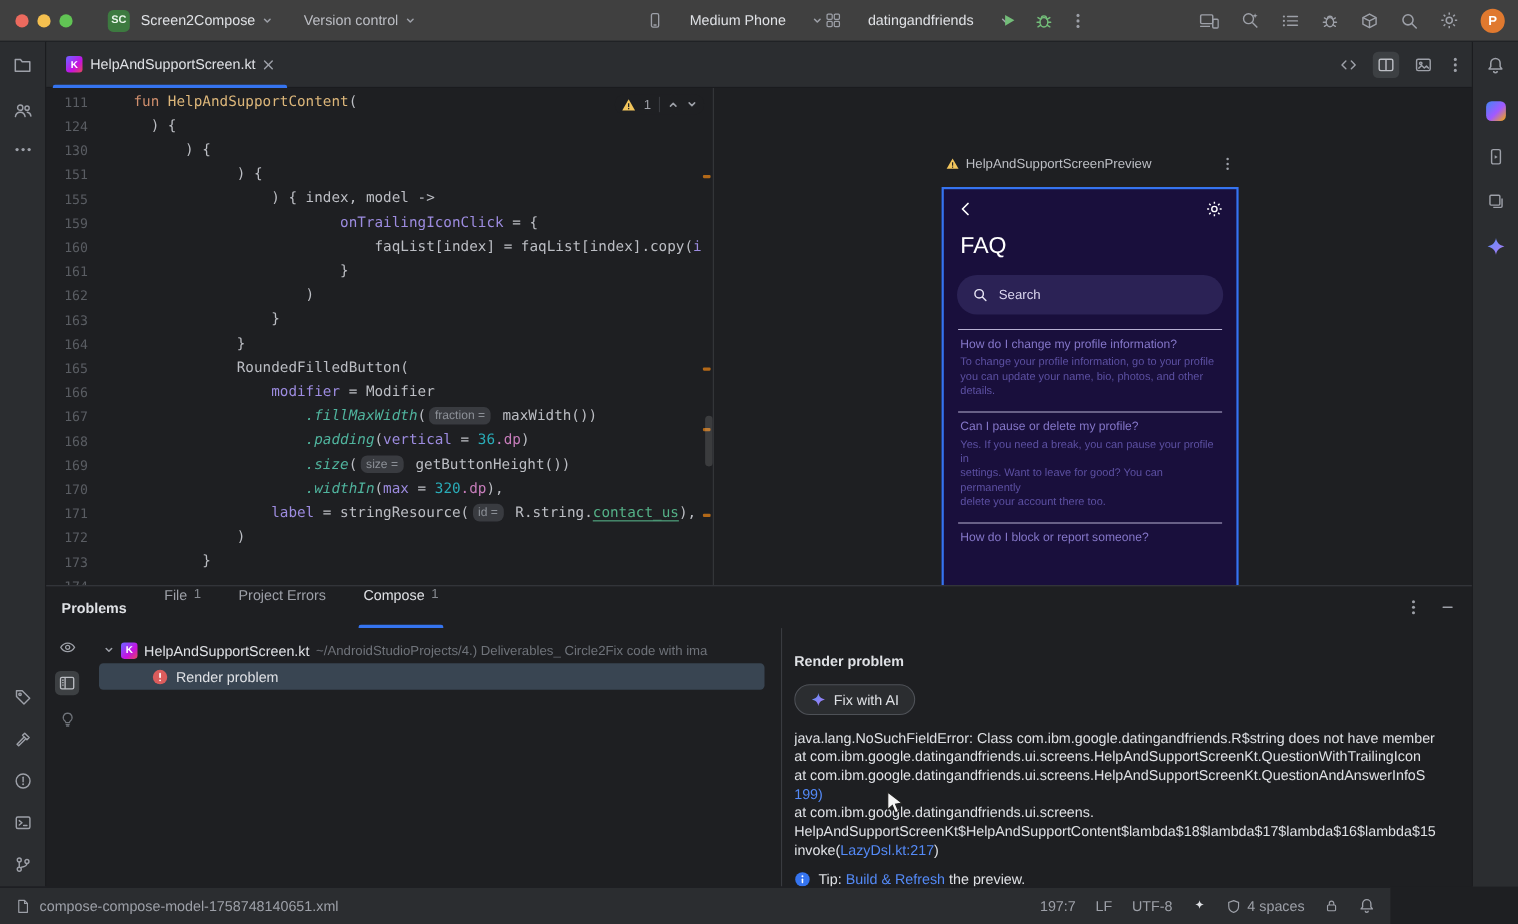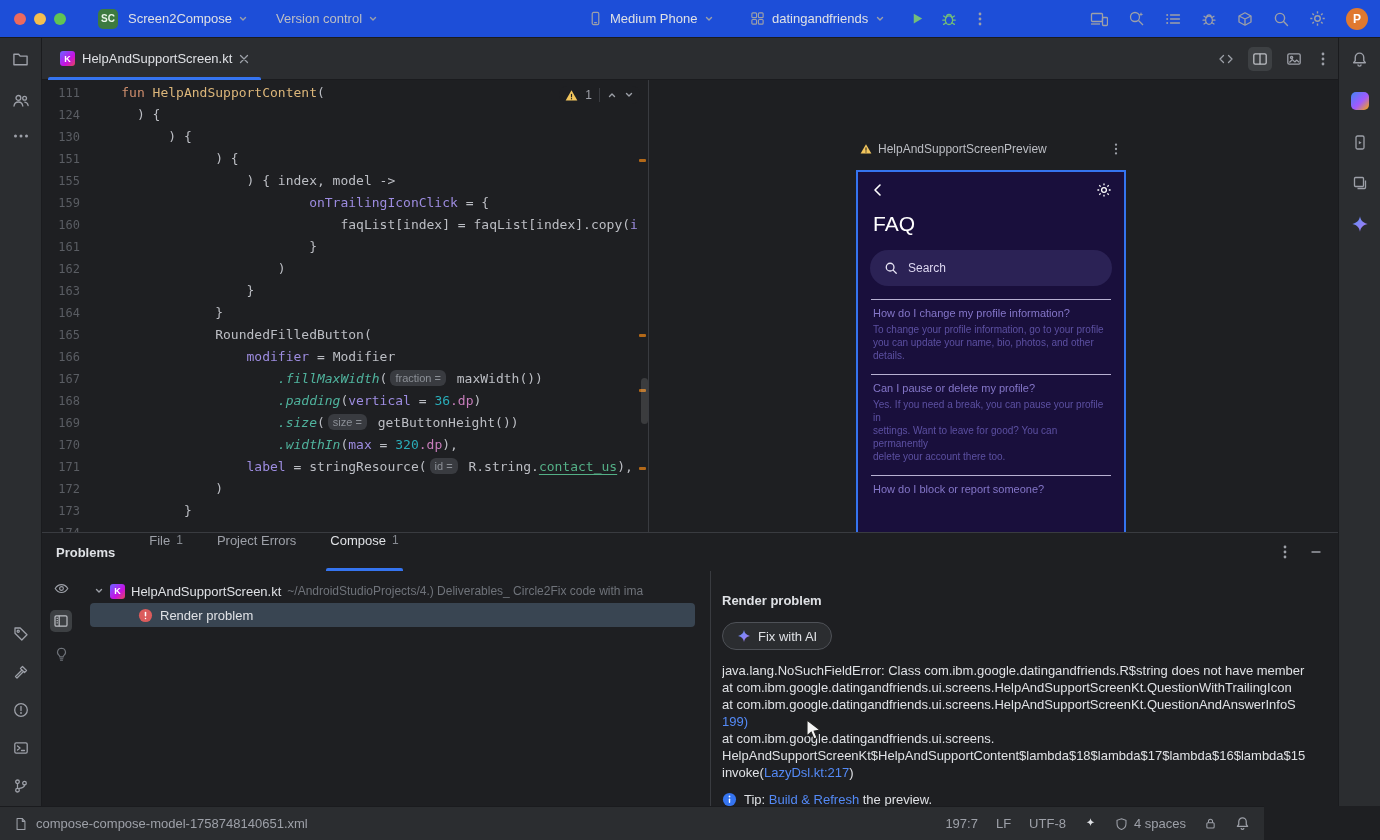--- a/index.html
+++ b/index.html
@@ -2,30 +2,30 @@
 <html><head>
 <meta charset="utf-8">
 <style>
   *{margin:0;padding:0;box-sizing:border-box}
   html,body{background:#111}
   .app{position:relative;width:1380px;height:840px;background:#1e1f22;color:#dfe1e5;
        font-family:"Liberation Sans",sans-serif;font-size:13px;overflow:hidden}
   .ic{display:inline-flex;align-items:center;justify-content:center;flex:0 0 auto}
 
   
-  .titlebar{position:absolute;left:0;top:0;width:1380px;height:38px;background:#1d4ed8;
+  .titlebar{position:absolute;left:0;top:0;width:1380px;height:38px;background:#404040;
             border-bottom:1px solid #1a1b1e;display:flex;align-items:center}
   .tl{width:12px;height:12px;border-radius:50%}
   .tl.r{background:#ec6a5e}.tl.y{background:#f4bf4f}.tl.g{background:#61c454}
   .lights{display:flex;gap:8px;padding:0 14px 0 14px}
   .proj-badge{width:20px;height:20px;border-radius:5px;background:#3d7a40;color:#e8f5e9;
               font-size:10px;font-weight:bold;display:flex;align-items:center;justify-content:center;margin-left:18px}
   .menu-item{display:flex;align-items:center;gap:6px;margin-left:10px;color:#dfe1e5}
   .menu-item.dim{color:#bcbec4;margin-left:28px}
-  .abs{position:absolute;display:flex;align-items:center;gap:7px}
+  .abs{position:absolute;display:flex;align-items:center;gap:24px}
   .dev-sel{left:588px}.run-cfg{left:750px}.runbtns{left:910px;gap:16px}
   .tb-right{position:absolute;right:12px;display:flex;align-items:center;gap:20px}
   .avatar{width:22px;height:22px;border-radius:50%;background:#e0792f;color:#fff;font-size:12px;
           font-weight:bold;display:flex;align-items:center;justify-content:center}
 
   
   .sidebar{position:absolute;top:38px;height:768px;width:42px;background:#2b2d30;display:flex;
            flex-direction:column;align-items:center}
   .sidebar.left{left:0;border-right:1px solid #1a1b1e}
   .sidebar.right{right:0;border-left:1px solid #1a1b1e}

